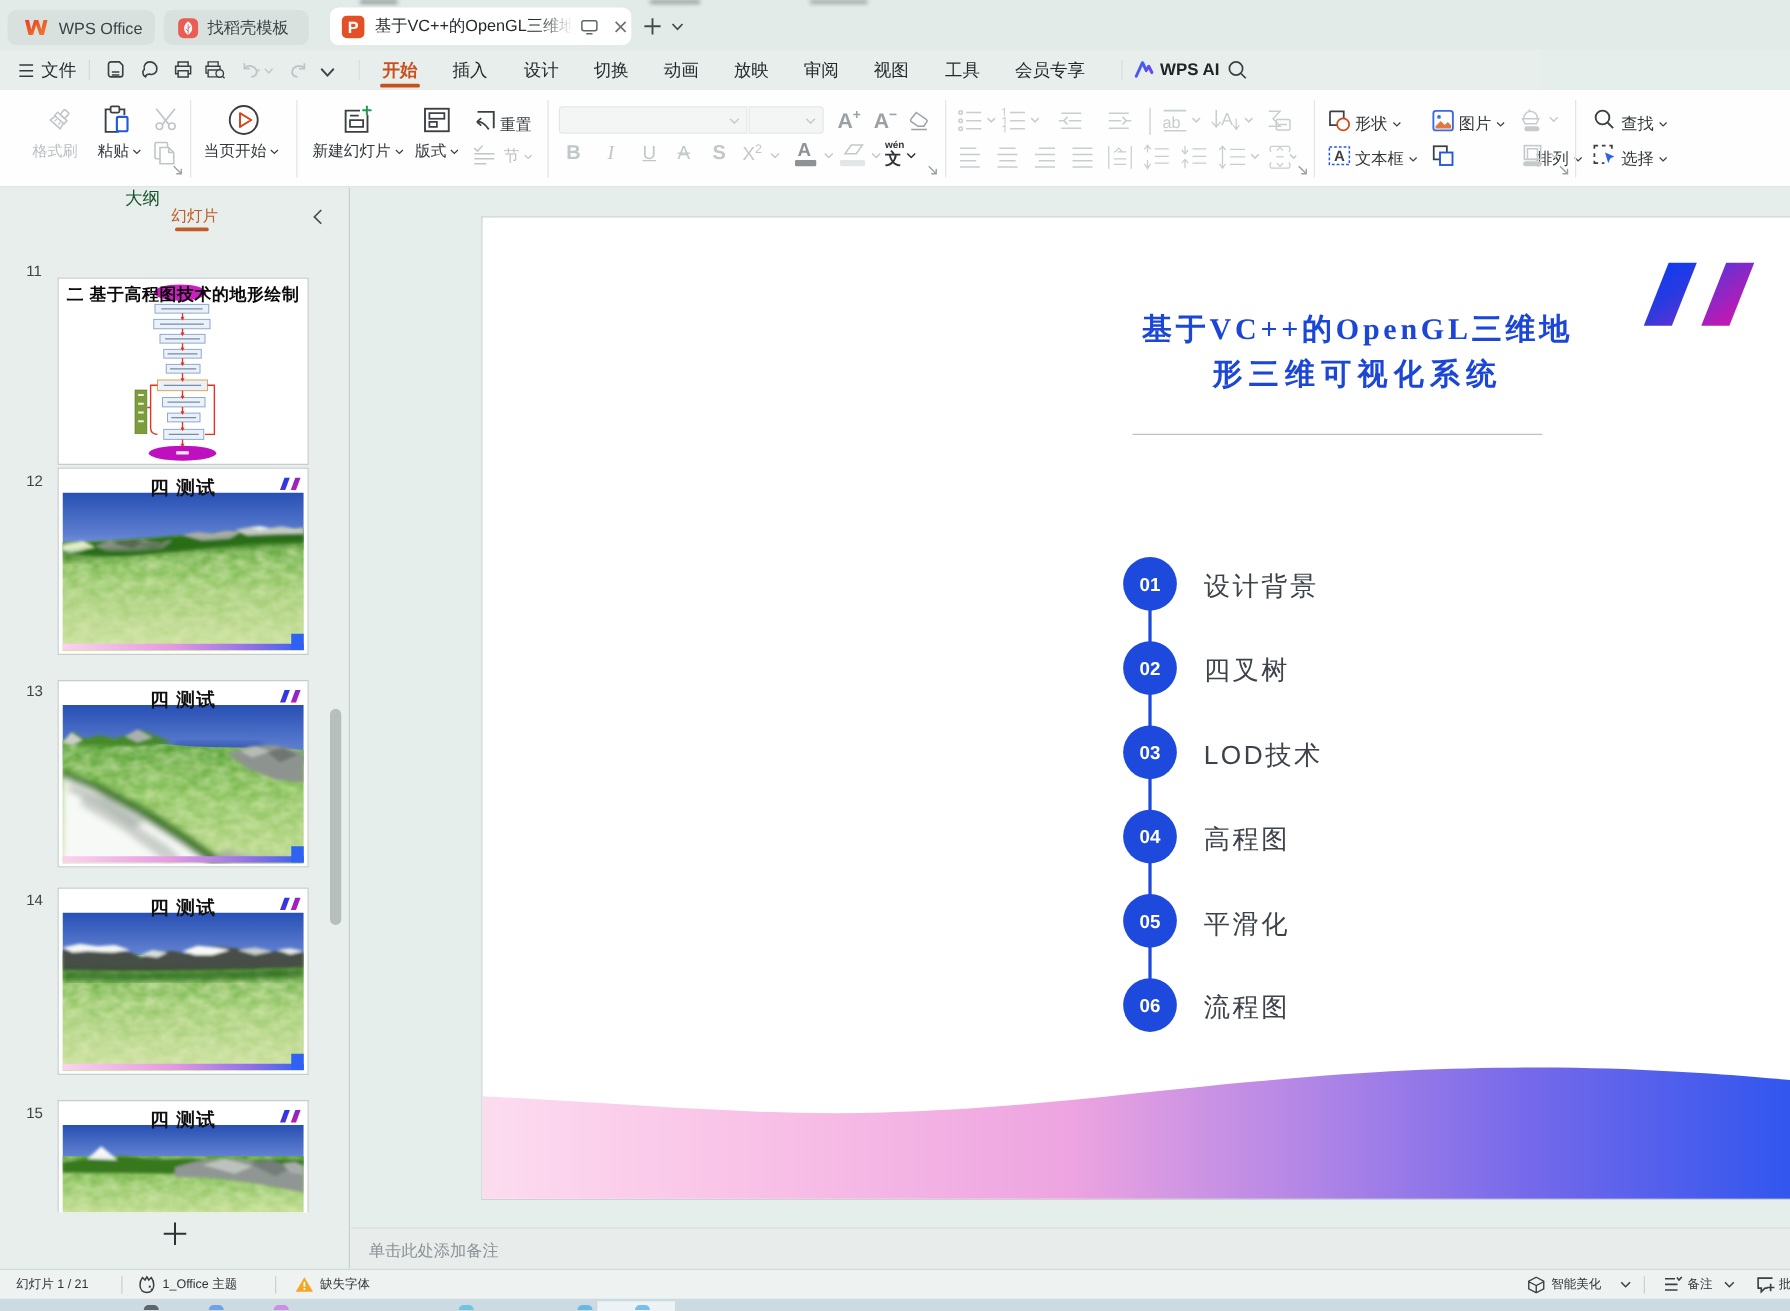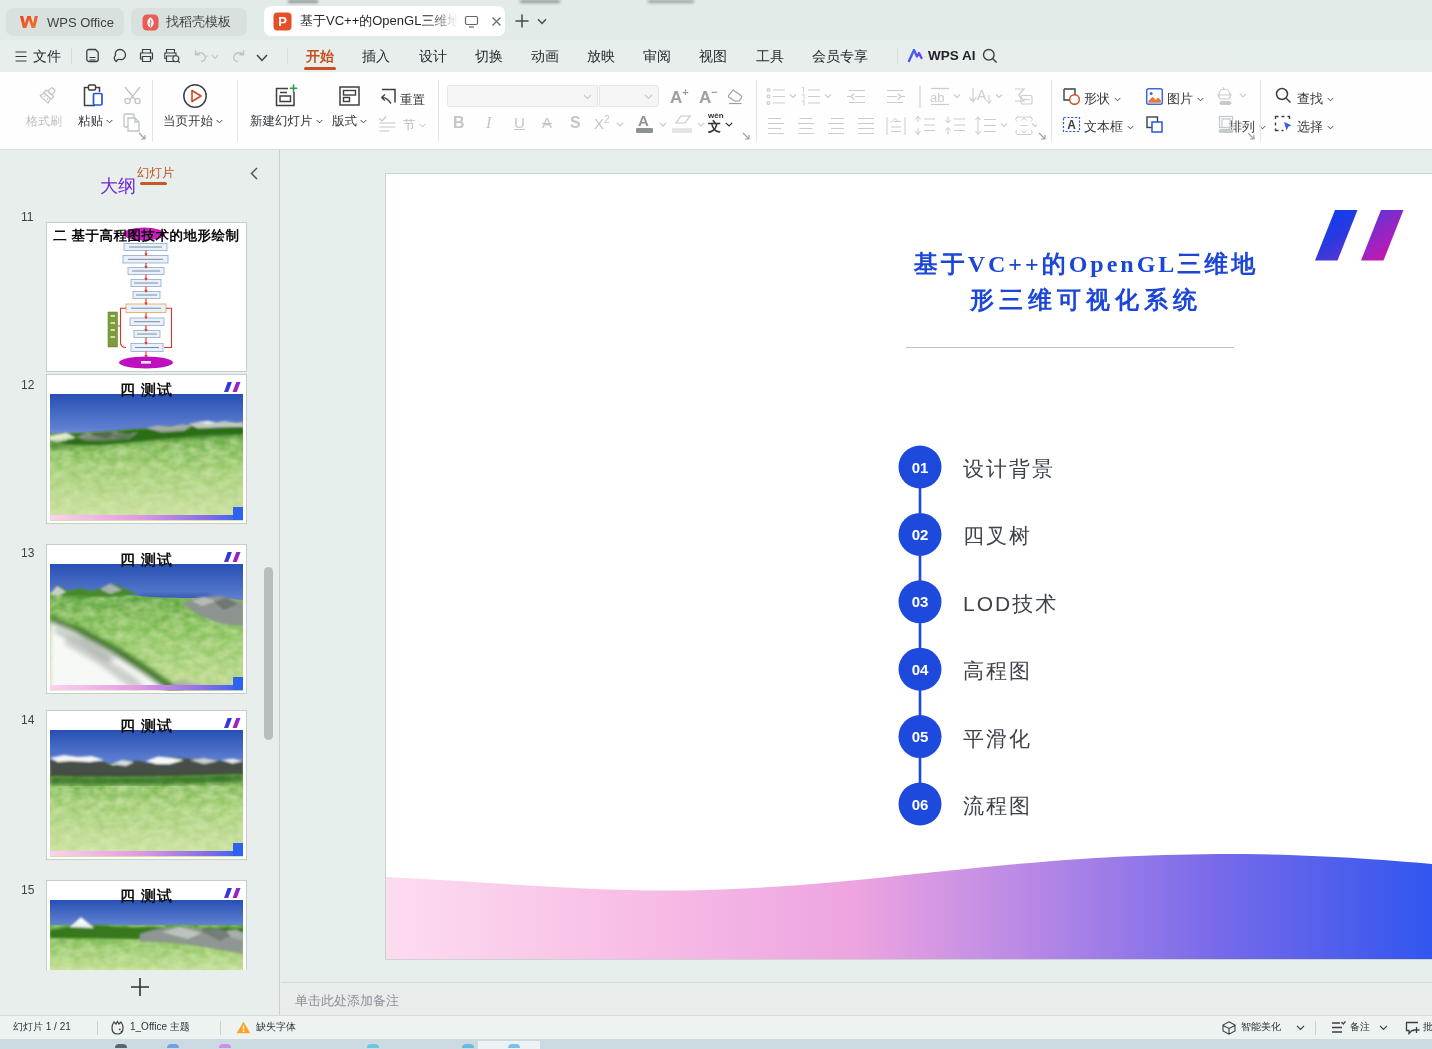--- a/index.html
+++ b/index.html
@@ -375,21 +375,21 @@
         </svg></div>
   <svg class="abs" style="left:1274px; top:43px;" width="19" height="18" viewBox="0 0 19 18">
     <path d="M1.5,4 V1.5 H4.5 M7.5,1.5 H10.5 M13.5,1.5 H15.5 V4 M1.5,7.5 V10.5 M1.5,13.5 V15.5 H4.5 M7.5,15.5 H9.5" fill="none" stroke="#3c4044" stroke-width="1.4"></path>
     <path d="M10,7 L17.5,10.2 L14.2,11.8 L12.6,15.5 Z" fill="#2b62e8"></path>
   </svg>
   <div class="rlabel" style="left:1297px; top:46px; font-size:13px;">选择 <svg class="chev" viewBox="0 0 8 5">
           <path d="M0.8,0.8 L4,4 L7.2,0.8" fill="none" stroke="#3c4044" stroke-width="1.1"></path>
         </svg></div>
 </div>
 <div id="panel">
-  <span class="abs" style="left:100px; top:24px; font-size:18px; color:#6d28d9;">大纲</span>
+  <span class="abs" style="left:100px; top:0; font-size:14px; color:#14532d;">大纲</span>
   <span class="abs" style="left:137px; top:15px; font-size:12.5px; color:#c05a26;text-align:right;">幻灯片</span>
   <div class="abs" style="left:140px; top:32px; width:27px; height:3px; background:#c05a26; border-radius:2px;"></div>
   <svg class="abs" style="left:250px; top:17px;" width="8" height="13" viewBox="0 0 8 13">
     <path d="M7,1 L1.5,6.5 L7,12" fill="none" stroke="#4a4f52" stroke-width="1.4"></path>
   </svg>
 
   <span class="thumbnum" style="left:21px; top:60px;">11</span>
   <div class="thumbwrap" style="top:72px; height:150px;">
     <div class="abs" style="left:0; top:4px; width:100%; text-align:center; font-weight:bold; font-size:13.5px; color:#0a0a0a; letter-spacing:0.5px; white-space:nowrap; z-index:3;">二 基于高程图技术的地形绘制</div>
     <svg class="abs" style="left:0; top:0;" width="199" height="148" viewBox="0 0 199 148">

